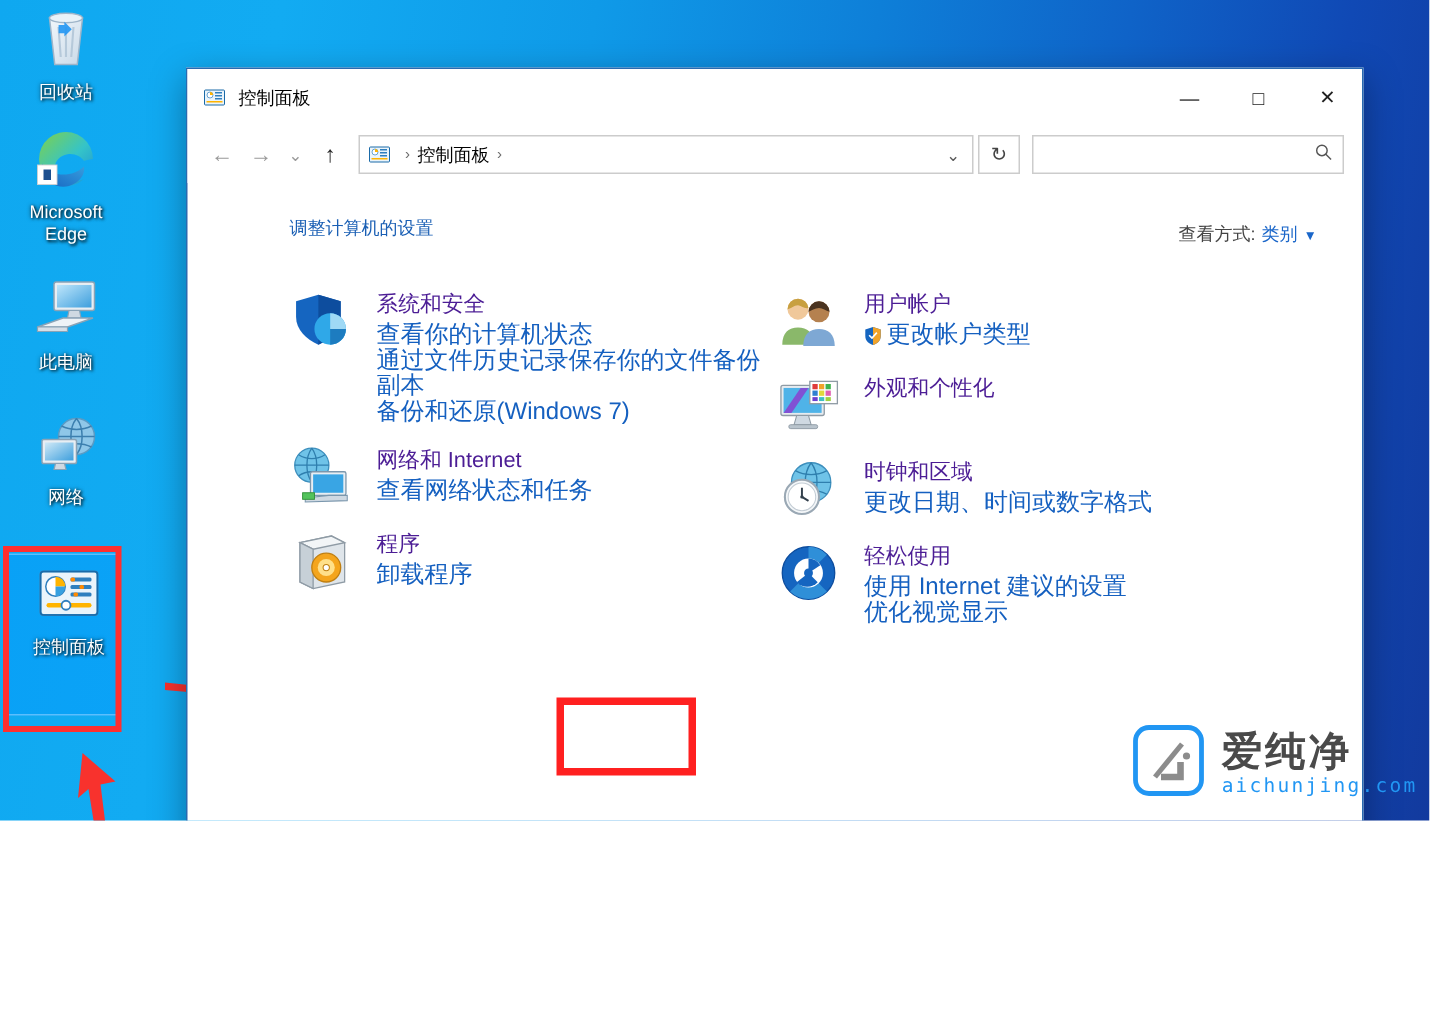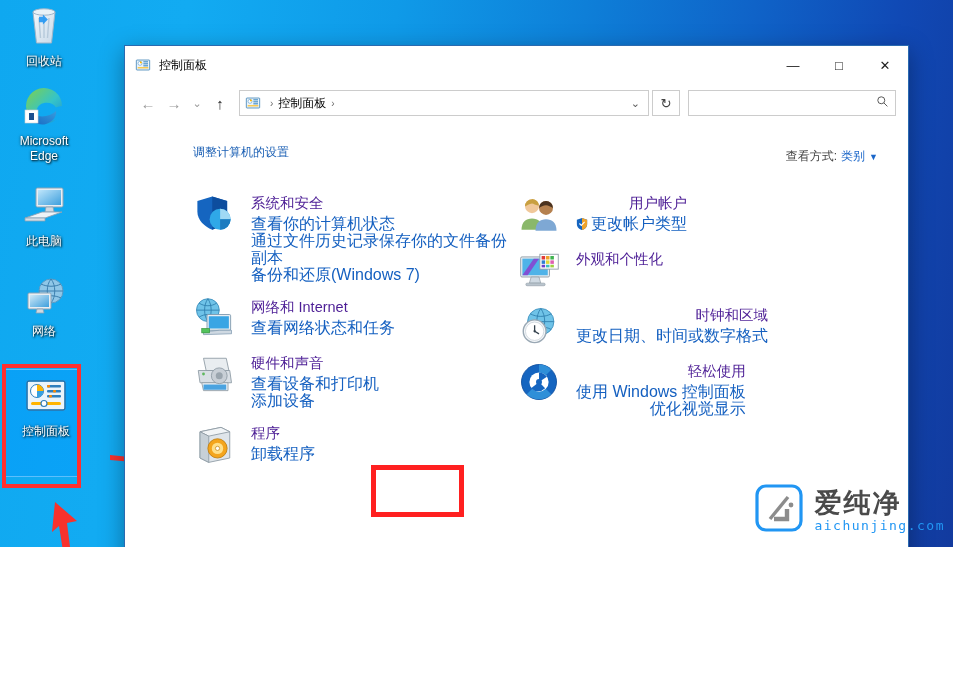--- a/index.html
+++ b/index.html
@@ -160,21 +160,21 @@
   #viewby {
     margin-left: auto; font-size: 12px; color: #444;
     display: flex; align-items: center; gap: 4px;
     padding-top: 4px;
   }
   #viewby .val { color: #1a66c9; }
   #viewby .caret { color: #1a66c9; font-size: 9px; }
 
   #cats { display: flex; }
   .catcol { width: 325px; }
-  .catcol.right { margin-left: 0; text-align: right; }
+  .catcol.right { margin-left: 0; }
   .cat { display: flex; margin-bottom: 14px; }
   .cat .ic { width: 48px; flex: none; }
   .cat .ic .glyph { width: 42px; height: 42px; position: relative; }
   .cat .tx { padding-left: 10px; padding-top: 1px; }
   .cat .ctitle {
     font-size: 14.5px; color: #4c1d95; line-height: 19px;
     margin-bottom: 2px; cursor: pointer;
   }
   .cat .clink {
     font-size: 16px; color: #1560c0; line-height: 17px; cursor: pointer;
@@ -429,38 +429,20 @@
       </svg></div>
               </div>
               <div class="tx">
                 <div class="ctitle">网络和 Internet</div>
                 <div class="clink">查看网络状态和任务</div>
               </div>
             </div>
             <div class="cat">
               <div class="ic">
                 <div class="glyph"><svg width="42" height="42" viewBox="0 0 48 48">
-        <path d="M12 6 L38 6 L41 20 L15 20 Z" fill="#e9edf0" stroke="#8f9ba5" stroke-width="1"></path>
-        <path d="M6 20 L42 20 L44 34 L8 34 Z" fill="#d9dfe5" stroke="#8f9ba5" stroke-width="1"></path>
-        <path d="M10 34 L40 34 L40 43 L12 43 Z" fill="#f0f3f6" stroke="#8f9ba5" stroke-width="1"></path>
-        <rect x="12" y="36" width="26" height="6" fill="#4aa3e0"></rect>
-        <circle cx="30" cy="26" r="9" fill="#c8cfd6" stroke="#8f9ba5" stroke-width="1"></circle>
-        <circle cx="30" cy="26" r="4" fill="#9aa5ae"></circle>
-        <circle cx="12" cy="24" r="1.6" fill="#5eb85e"></circle>
-      </svg></div>
-              </div>
-              <div class="tx">
-                <div class="ctitle">硬件和声音</div>
-                <div class="clink">查看设备和打印机</div>
-                <div class="clink">添加设备</div>
-              </div>
-            </div>
-            <div class="cat">
-              <div class="ic">
-                <div class="glyph"><svg width="42" height="42" viewBox="0 0 48 48">
         <path d="M8 10 L32 5 L42 10 L42 40 L18 45 L8 40 Z" fill="#dfe5ea" stroke="#8f9ba5" stroke-width="1"></path>
         <path d="M8 10 L32 5 L42 10 L18 15 Z" fill="#f2f5f7" stroke="#8f9ba5" stroke-width="1"></path>
         <path d="M18 15 L18 45 L8 40 L8 10 Z" fill="#c7d0d7" stroke="#8f9ba5" stroke-width="1"></path>
         <circle cx="28" cy="29" r="11" fill="#f4a51d" stroke="#c07f11" stroke-width="1"></circle>
         <circle cx="28" cy="29" r="6.5" fill="#ffe08a"></circle>
         <circle cx="28" cy="29" r="2.4" fill="#ffffff" stroke="#c07f11" stroke-width="0.8"></circle>
       </svg></div>
               </div>
               <div class="tx">
                 <div class="ctitle">程序</div>
@@ -545,21 +527,21 @@
         <path d="M24 24 L24 4 A20 20 0 0 1 38 10 Z" fill="#2f8fd8"></path>
         <path d="M24 24 L38 38 A20 20 0 0 1 10 38 Z" fill="#2f8fd8"></path>
         <circle cx="24" cy="24" r="11" fill="#ffffff"></circle>
         <path d="M24 24 L24 13 A11 11 0 0 1 33 18 Z" fill="#1565c0"></path>
         <path d="M24 24 L31 31 A11 11 0 0 1 15 31 Z" fill="#1565c0"></path>
         <circle cx="24" cy="24" r="3.4" fill="#1565c0"></circle>
       </svg></div>
               </div>
               <div class="tx">
                 <div class="ctitle">轻松使用</div>
-                <div class="clink">使用 Windows 控制面板</div>
+                <div class="clink">使用 Internet 建议的设置</div>
                 <div class="clink">优化视觉显示</div>
               </div>
             </div>
           </div>
       </div>
     </div>
 
     <div id="annot-uninstall-rect"></div>
   </div>
 

